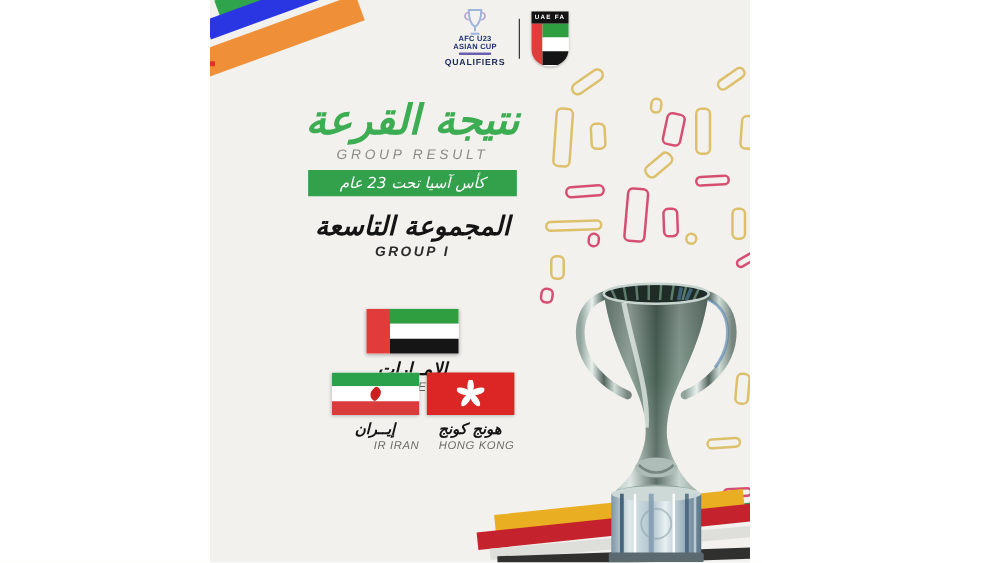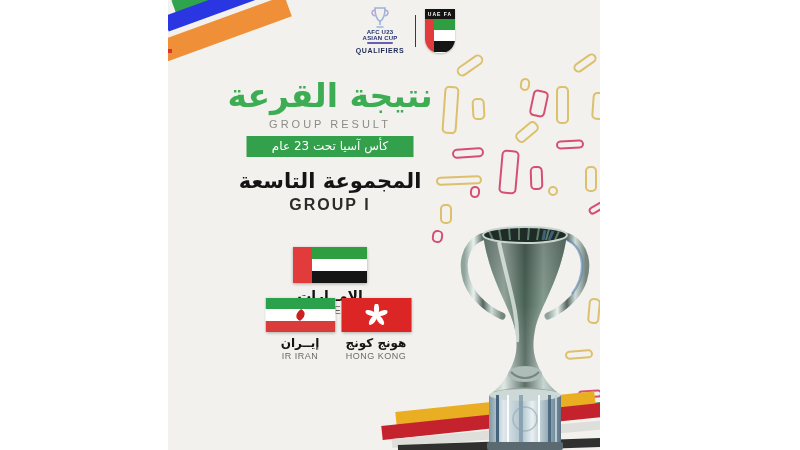--- a/index.html
+++ b/index.html
@@ -28,30 +28,30 @@
            box-shadow:0 1px 2px rgba(0,0,0,.25); background:#fff; display:flex; flex-direction:column; }
   .uaefa-top { height:10px; background:#141414; color:#fff; font-size:5px; font-weight:bold;
                display:flex; align-items:center; justify-content:center; letter-spacing:1px; }
   .uaefa-flag { flex:1; position:relative; }
   .uaefa-red { position:absolute; left:0; top:0; width:9px; height:100%; background:#e23b3b; }
   .uaefa-g { position:absolute; left:9px; right:0; top:0; height:34%; background:#2f9e41; }
   .uaefa-w { position:absolute; left:9px; right:0; top:34%; height:33%; background:#ffffff; }
   .uaefa-b { position:absolute; left:9px; right:0; top:67%; height:33%; background:#151515; }
 
   
-  .col { position:absolute; left:0; top:0; width:324px; height:450px; text-align:center; }
+  .col { position:absolute; left:0; top:0; width:324px; height:450px; text-align:center;font-style:italic; }
   .title-ar { position:absolute; top:76px; width:100%; font-family:"DejaVu Sans", sans-serif;
               font-weight:bold; font-size:33px; color:#3cad53; direction:rtl; }
   .title-en { position:absolute; top:118px; width:100%; font-size:11px; letter-spacing:3px; color:#8b8b86; }
   .banner { position:absolute; top:136px; left:50%; transform:translateX(-50%); width:167px; height:21px;
             background:#33a04c; color:#ffffff; font-family:"DejaVu Sans", sans-serif; font-size:12px;
             line-height:21px; direction:rtl; }
   .group-ar { position:absolute; top:169px; width:100%; font-family:"DejaVu Sans", sans-serif;
               font-weight:bold; font-size:21px; color:#141414; direction:rtl; }
-  .group-en { position:absolute; top:196px; width:100%; font-size:16px; font-weight:bold;
+  .group-en { position:absolute; top:196px; width:100%; font-size:11px; font-weight:bold;
               letter-spacing:2px; color:#2b2b2b; }
 
   
   .flag { position:relative; overflow:hidden; box-shadow:0 1px 3px rgba(0,0,0,.3); background:#fff; }
   .uae-flag { width:74px; height:36px; margin:0 auto; }
   .uae-flag .r { position:absolute; left:0; top:0; width:19px; height:100%; background:#e23b3b; }
   .uae-flag .g { position:absolute; left:19px; right:0; top:0; height:34%; background:#2f9e41; }
   .uae-flag .w { position:absolute; left:19px; right:0; top:34%; height:33%; background:#fff; }
   .uae-flag .b { position:absolute; left:19px; right:0; top:67%; height:33%; background:#151515; }
 
@@ -59,21 +59,21 @@
   .team-ar-main { margin-top:5px; font-family:"DejaVu Sans", sans-serif; font-weight:bold;
                   font-size:14px; color:#141414; direction:rtl; }
   .team-en-main { margin-top:1px; font-size:10px; color:#5c5c58; letter-spacing:1px; }
 
   .others-row { position:absolute; top:298px; left:50%; transform:translateX(-50%);
                 display:flex; gap:5px; margin-left:8px; }
   .team { width:71px; text-align:center; }
   .team .flag { width:70px; height:34px; margin:0 auto; }
   .team-ar { margin-top:4px; font-family:"DejaVu Sans", sans-serif; font-weight:bold;
              font-size:12px; color:#141414; direction:rtl; }
-  .team-en { margin-top:1px; font-size:9px; color:#6b6b66; letter-spacing:.5px; }
+  .team-en { margin-top:1px; font-size:9px; color:#6b6b66; letter-spacing:.5px;text-align:right; }
 
   .iran-flag .g { position:absolute; top:0; left:0; width:100%; height:33%; background:#2aa14a; }
   .iran-flag .w { position:absolute; top:33%; left:0; width:100%; height:34%; background:#fff; }
   .iran-flag .r { position:absolute; top:67%; left:0; width:100%; height:33%; background:#da3b3b; }
   .iran-emblem { position:absolute; top:50%; left:50%; width:8px; height:10px;
                  transform:translate(-50%,-50%) rotate(45deg); border-radius:2px 60% 2px 60%;
                  background:#cc1f1f; }
   .hk-flag { background:#dc2626; }
   .hk-flower { position:absolute; top:50%; left:50%; transform:translate(-50%,-50%); }
   .guam-flag { background:#27367f; border:2px solid #c62030; }

